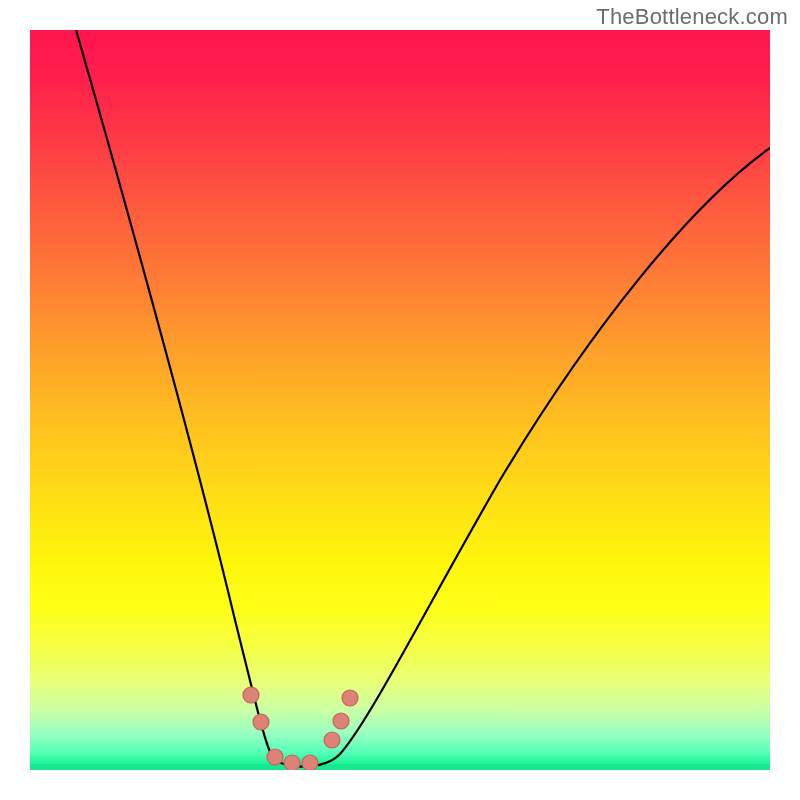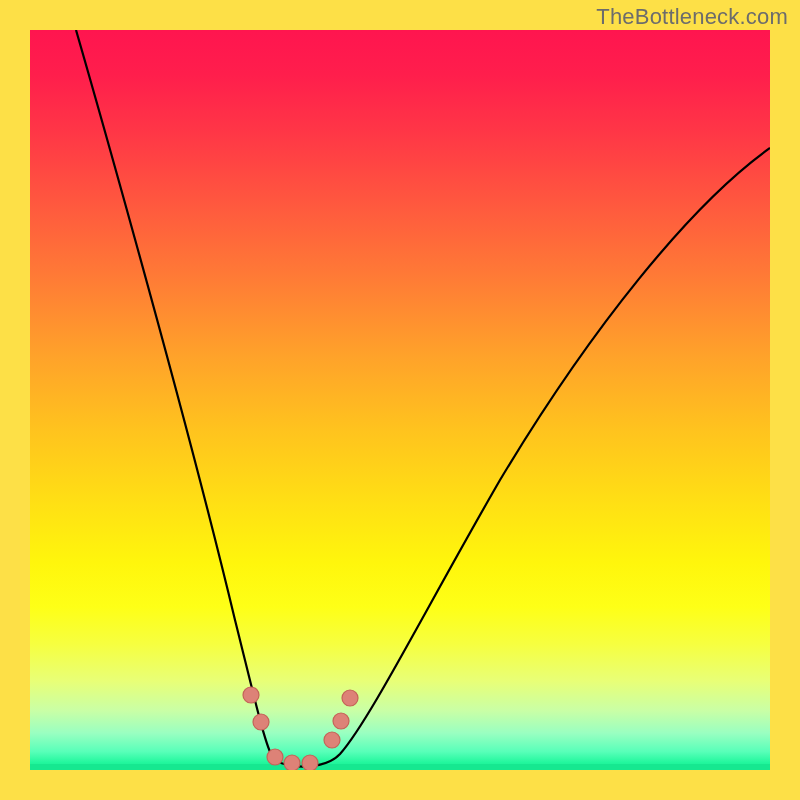--- a/index.html
+++ b/index.html
@@ -8,21 +8,21 @@
     width: 800px;
     height: 800px;
     overflow: hidden;
     background: #000;
     font-family: Arial, Helvetica, sans-serif;
   }
   .frame {
     position: relative;
     width: 800px;
     height: 800px;
-    background: #fde047;
+    background: #ffffff;
   }
   .watermark {
     position: absolute;
     top: 4px;
     right: 12px;
     color: #6c6c6c;
     font-size: 22px;
     font-weight: 500;
     letter-spacing: 0.2px;
     z-index: 30;

